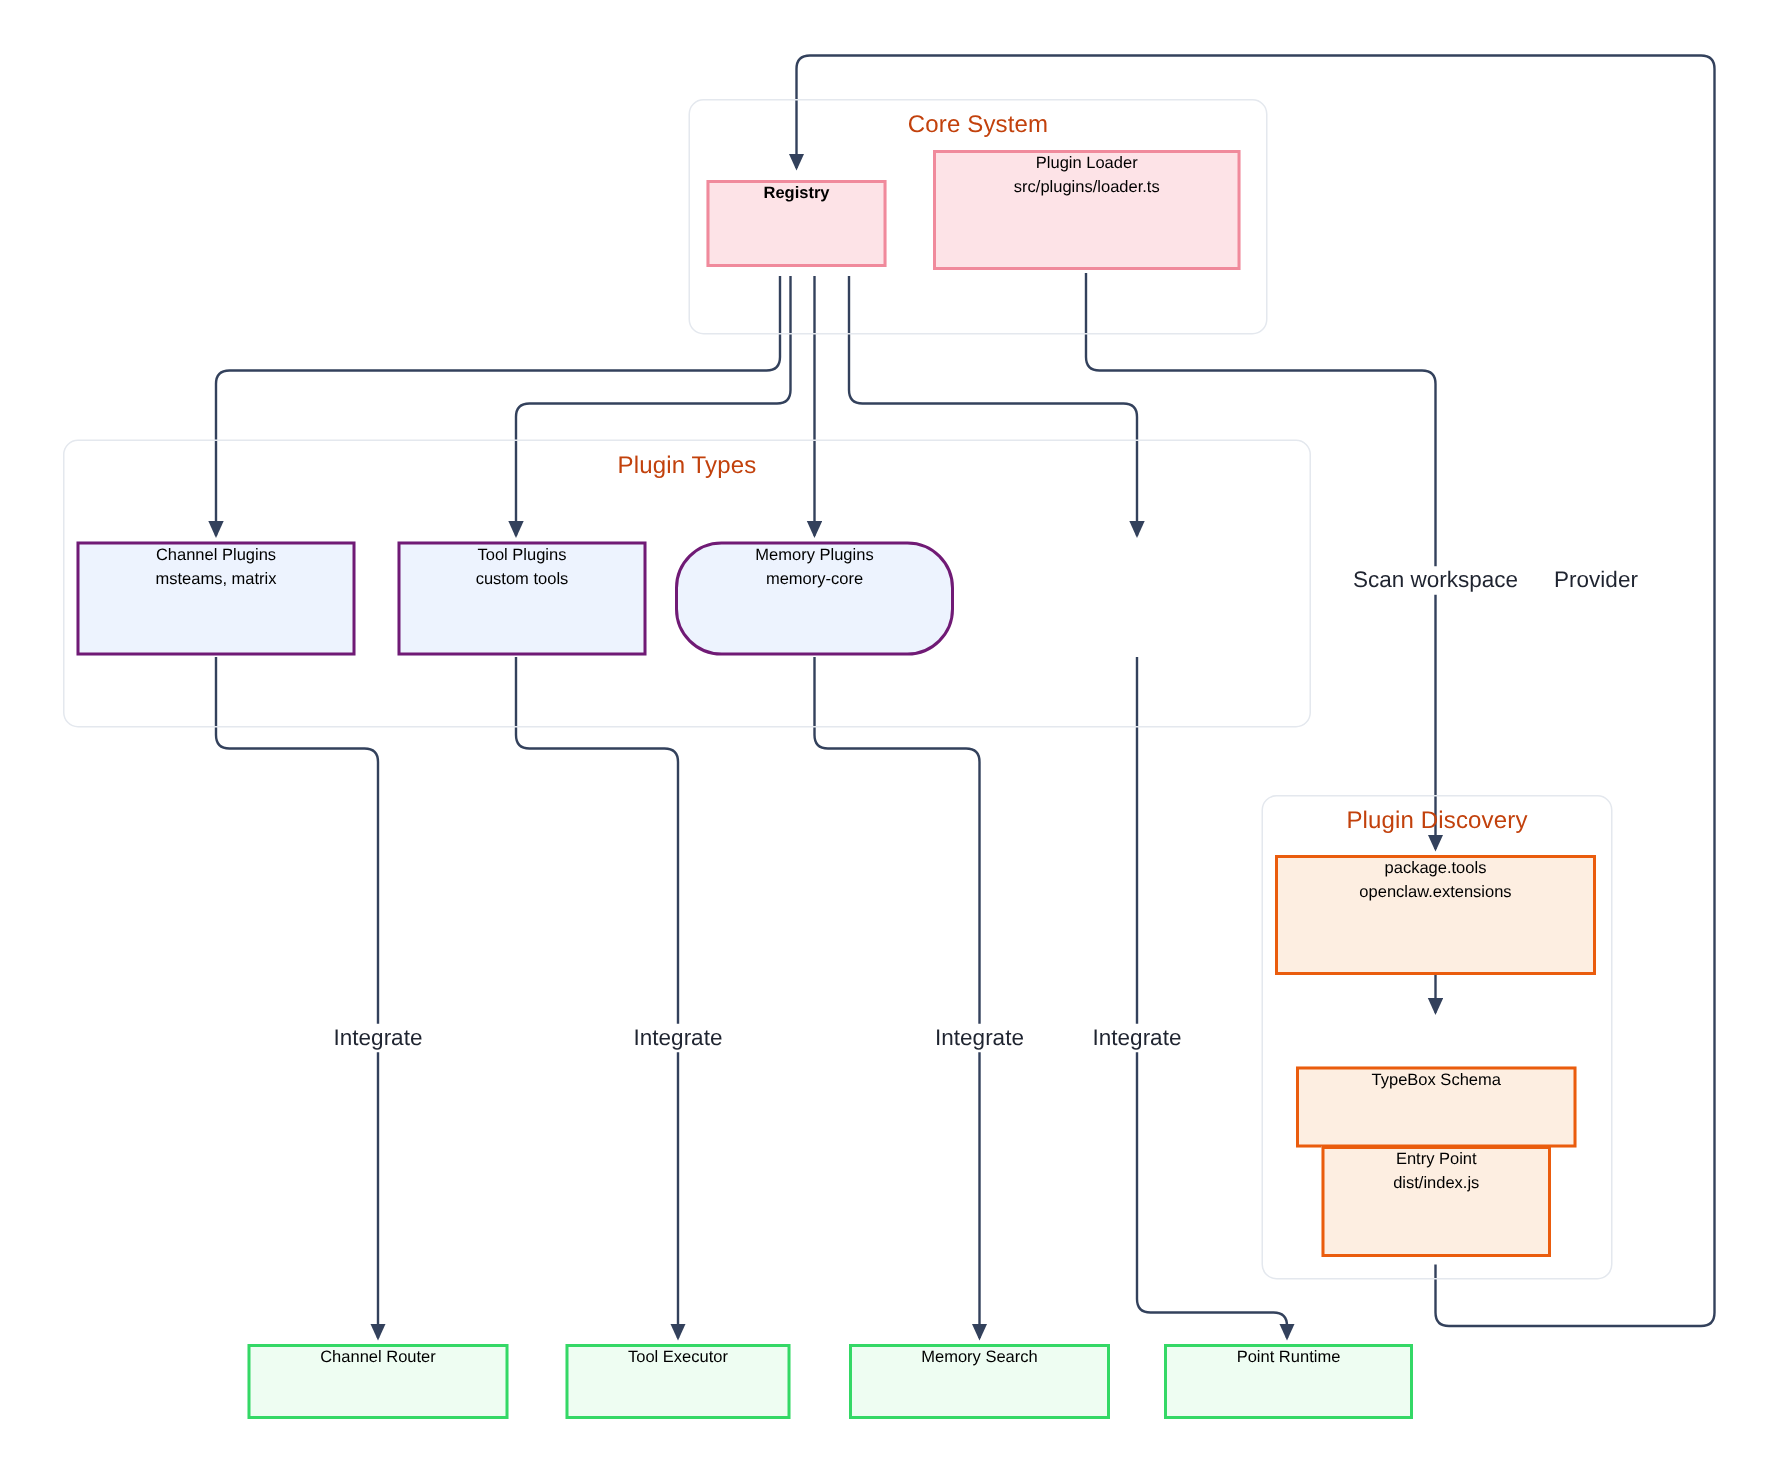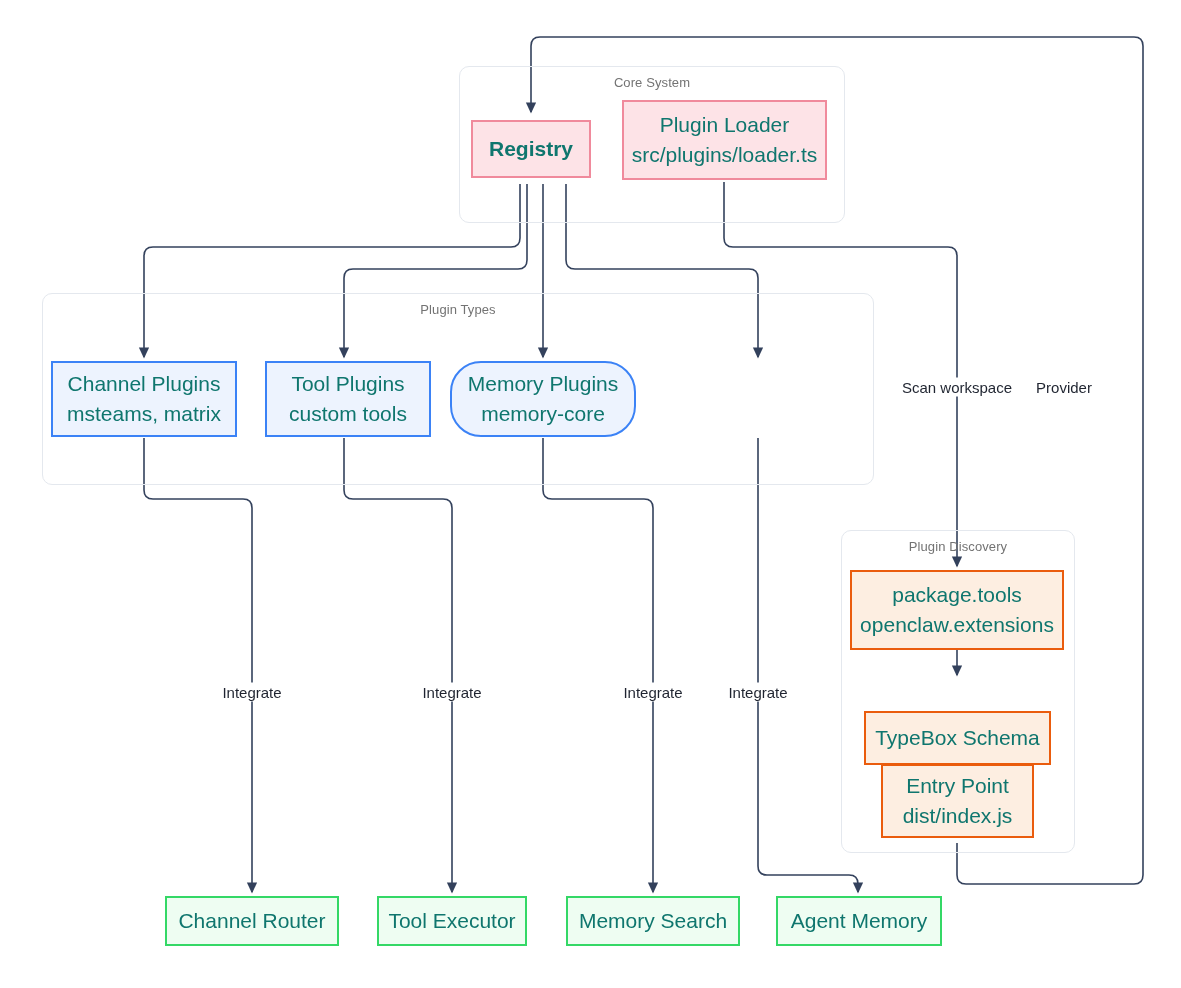--- a/index.html
+++ b/index.html
@@ -32,39 +32,38 @@
     border: 1px solid #e4e8ee;
     border-radius: 10px;
     background: transparent;
   }
   .cluster-title {
     position: absolute;
     left: 0;
     right: 0;
     top: 8px;
     text-align: center;
-    font-size: 13px;
-    color: #737373;
+    font-size: 16px;
+    color: #c2410c;
     letter-spacing: 0.1px;
   }
   .node {
     position: absolute;
     box-sizing: border-box;
     display: flex;
     flex-direction: column;
     align-items: center;
-    justify-content: center;
     text-align: center;
-    font-size: 21px;
+    font-size: 11px;
     line-height: 1.45;
-    color: #0f766e;
+    color: #000000;
   }
   .node .ln { display: block; white-space: nowrap; }
   .node.pink   { background: #fde3e7; border: 2px solid #f08a9c; }
-  .node.blue   { background: #edf3fe; border: 2px solid #3b82f6; }
+  .node.blue   { background: #edf3fe; border: 2px solid #701a75; }
   .node.orange { background: #fdeee1; border: 2px solid #ea5c0d; }
   .node.green  { background: #eefdf2; border: 2px solid #34d866; }
   .edge-label {
     position: absolute;
     font-size: 15px;
     color: #1f2430;
     background: #ffffff;
     padding: 1px 4px;
     white-space: nowrap;
     transform: translate(-50%, -50%);
@@ -165,21 +164,21 @@
 
   <div class="node green" style="left:377px; top:896px; width:150px; height:50px;">
     <span class="ln">Tool Executor</span>
   </div>
 
   <div class="node green" style="left:566px; top:896px; width:174px; height:50px;">
     <span class="ln">Memory Search</span>
   </div>
 
   <div class="node green" style="left:776px; top:896px; width:166px; height:50px;">
-    <span class="ln">Agent Memory</span>
+    <span class="ln">Point Runtime</span>
   </div>
 
   <div class="edge-label" style="left:957px; top:387px;">Scan workspace</div>
 
   <div class="edge-label" style="left:1064px; top:387px;">Provider</div>
 
   <div class="edge-label" style="left:252px; top:692px;">Integrate</div>
 
   <div class="edge-label" style="left:452px; top:692px;">Integrate</div>
 

